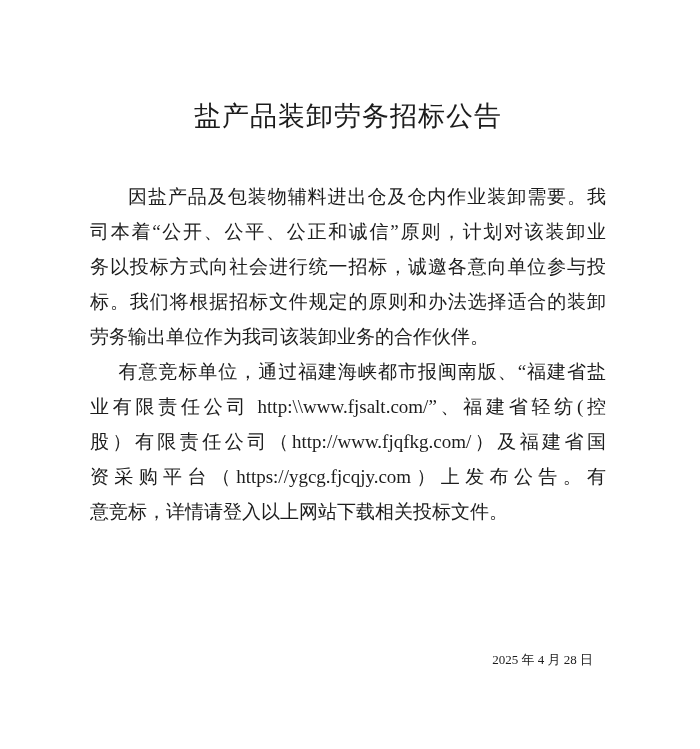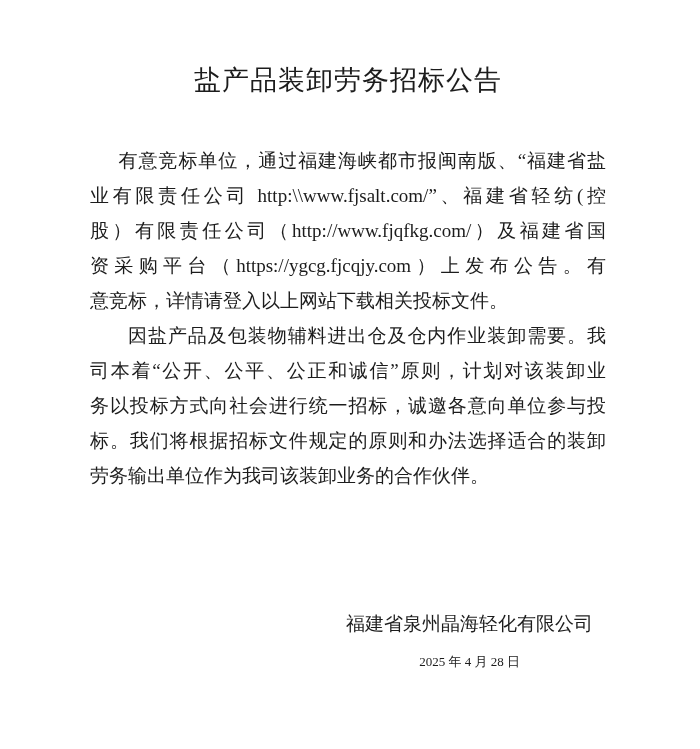--- a/index.html
+++ b/index.html
@@ -6,21 +6,21 @@
     margin: 0;
     padding: 0;
     background: #ffffff;
   }
   .page {
     position: relative;
     box-sizing: border-box;
     width: 700px;
     height: 749px;
     background: #ffffff;
-    padding: 60px 94px 0 90px;
+    padding: 96px 94px 0 90px;
     font-family: "Liberation Serif", "DejaVu Serif", serif;
     color: #1c1c1c;
     overflow: hidden;
   }
   .doc-title {
     margin: 0 0 43px 0;
     font-size: 27px;
     font-weight: 400;
     line-height: 40px;
     text-align: center;
@@ -65,33 +65,32 @@
   }
 </style>
 </head>
 <body>
 
 <div class="page">
 
   <h1 class="doc-title">盐产品装卸劳务招标公告</h1>
 
   <div class="para">
+    <div class="bodyline indent">因盐产品及包装物辅料进出仓及仓内作业装卸需要。我</div>
+    <div class="bodyline">司本着“公开、公平、公正和诚信”原则，计划对该装卸业</div>
+    <div class="bodyline">务以投标方式向社会进行统一招标，诚邀各意向单位参与投</div>
+    <div class="bodyline">标。我们将根据招标文件规定的原则和办法选择适合的装卸</div>
+    <div class="bodyline last">劳务输出单位作为我司该装卸业务的合作伙伴。</div>
+  </div>
+
+  <div class="para">
     <div class="bodyline indent-sm">有意竞标单位，通过福建海峡都市报闽南版、“福建省盐</div>
     <div class="bodyline">业有限责任公司 http:\\www.fjsalt.com/”、福建省轻纺(控</div>
     <div class="bodyline">股）有限责任公司（http://www.fjqfkg.com/）及福建省国</div>
     <div class="bodyline">资采购平台（https://ygcg.fjcqjy.com）上发布公告。有</div>
     <div class="bodyline last">意竞标，详情请登入以上网站下载相关投标文件。</div>
   </div>
 
-  <div class="para">
-    <div class="bodyline indent">因盐产品及包装物辅料进出仓及仓内作业装卸需要。我</div>
-    <div class="bodyline">司本着“公开、公平、公正和诚信”原则，计划对该装卸业</div>
-    <div class="bodyline">务以投标方式向社会进行统一招标，诚邀各意向单位参与投</div>
-    <div class="bodyline">标。我们将根据招标文件规定的原则和办法选择适合的装卸</div>
-    <div class="bodyline last">劳务输出单位作为我司该装卸业务的合作伙伴。</div>
-  </div>
-
   <div class="closing">
-    <div class="signature">福建省泉州晶海轻化有限公司</div>
     <div class="doc-date">2025 年 4 月 28 日</div>
   </div>
 
 </div>
 
 </body></html>

